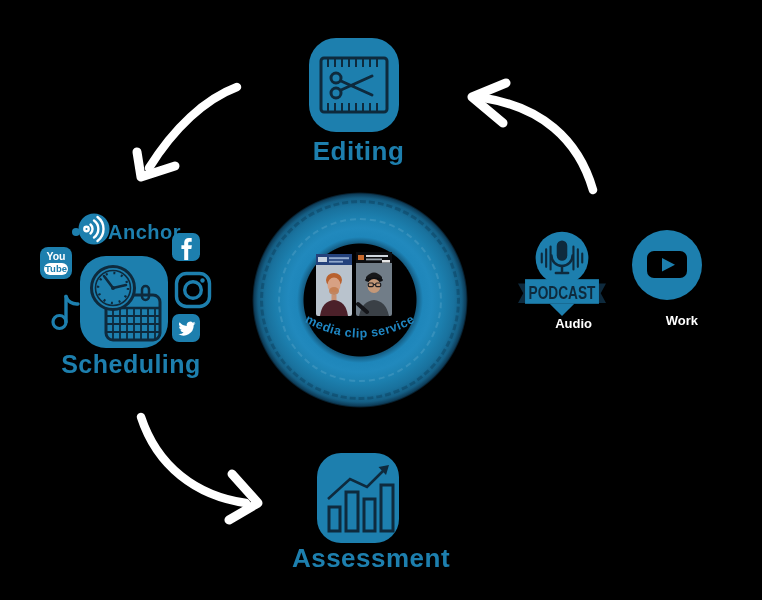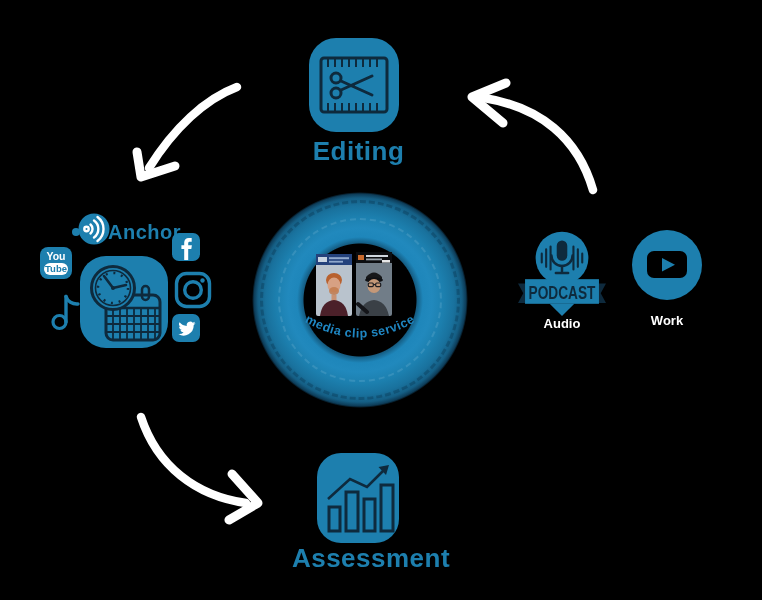--- a/index.html
+++ b/index.html
@@ -4,21 +4,21 @@
 <style>
   :root{
     --blue:#1d7fae; --navy:#0e2a3d; --white:#ffffff; --bg:#000000; --caption:#1f86c2;
   }
   html,body{margin:0;padding:0;background:var(--bg);}
   .stage{position:relative;width:762px;height:600px;background:var(--bg);overflow:hidden;
          font-family:"Liberation Sans",sans-serif;}
   .abs{position:absolute;}
   .node-label{position:absolute;color:var(--blue);font-weight:700;text-align:center;
               font-family:"Liberation Sans",sans-serif;letter-spacing:.5px;}
-  .white-label{position:absolute;color:var(--white);font-weight:700;text-align:center;
+  .white-label{position:absolute;color:var(--white);font-weight:700;text-align:right;
                font-family:"Liberation Sans",sans-serif;}
   
   .center-circle{
     position:absolute;left:252px;top:192px;width:216px;height:216px;border-radius:50%;
     background:
       radial-gradient(circle at 50% 50%,
         #000 0 56px,
         #155d83 57px, #1e86ba 63px, #2189bd 72px,
         #1c7fae 84px, #19729e 94px, #155e84 102px,
         #0d3c58 106px, rgba(13,60,88,0) 108px);
@@ -163,20 +163,21 @@
     <rect x="3.5" y="2.5" width="33" height="33" rx="10" stroke-width="3.4"></rect>
     <circle cx="20" cy="19" r="8.3" stroke-width="3.4"></circle>
     <circle cx="29.5" cy="9.5" r="2.2" fill="var(--blue)" stroke="none"></circle>
   </svg>
 
   <svg class="abs" style="left:171px;top:313px" width="30" height="30" viewBox="0 0 30 30">
     <rect x="1" y="1" width="28" height="28" rx="7" fill="var(--blue)"></rect>
     <path fill="var(--white)" d="M24.5 10.1c-.6.3-1.3.5-2 .6.7-.4 1.3-1.1 1.5-1.9-.7.4-1.4.7-2.2.9a3.5 3.5 0 0 0-6 3.2 10 10 0 0 1-7.2-3.7 3.5 3.5 0 0 0 1.1 4.7c-.6 0-1.1-.2-1.6-.4v.1a3.5 3.5 0 0 0 2.8 3.4c-.5.1-1.1.2-1.6.1a3.5 3.5 0 0 0 3.3 2.4A7 7 0 0 1 7.4 21a10 10 0 0 0 15.3-8.4v-.5c.7-.5 1.3-1.1 1.8-2z"></path>
   </svg>
 
+  <div class="node-label" style="left:41px;top:350px;width:180px;font-size:25px">Scheduling</div>
 
   <svg class="abs" style="left:316px;top:452px" width="84" height="92" viewBox="0 0 84 92">
     <rect x="1" y="1" width="82" height="90" rx="24" fill="var(--blue)"></rect>
     <g stroke="var(--navy)" fill="none">
       <rect x="13" y="55" width="11" height="24" stroke-width="3"></rect>
       <rect x="30" y="40" width="12" height="39" stroke-width="3"></rect>
       <rect x="48" y="47" width="11" height="32" stroke-width="3"></rect>
       <rect x="65" y="33" width="12" height="46" stroke-width="3"></rect>
       <path d="M12 47 L34 27 L51 35 L67 19" stroke-width="2.6"></path>
     </g>

